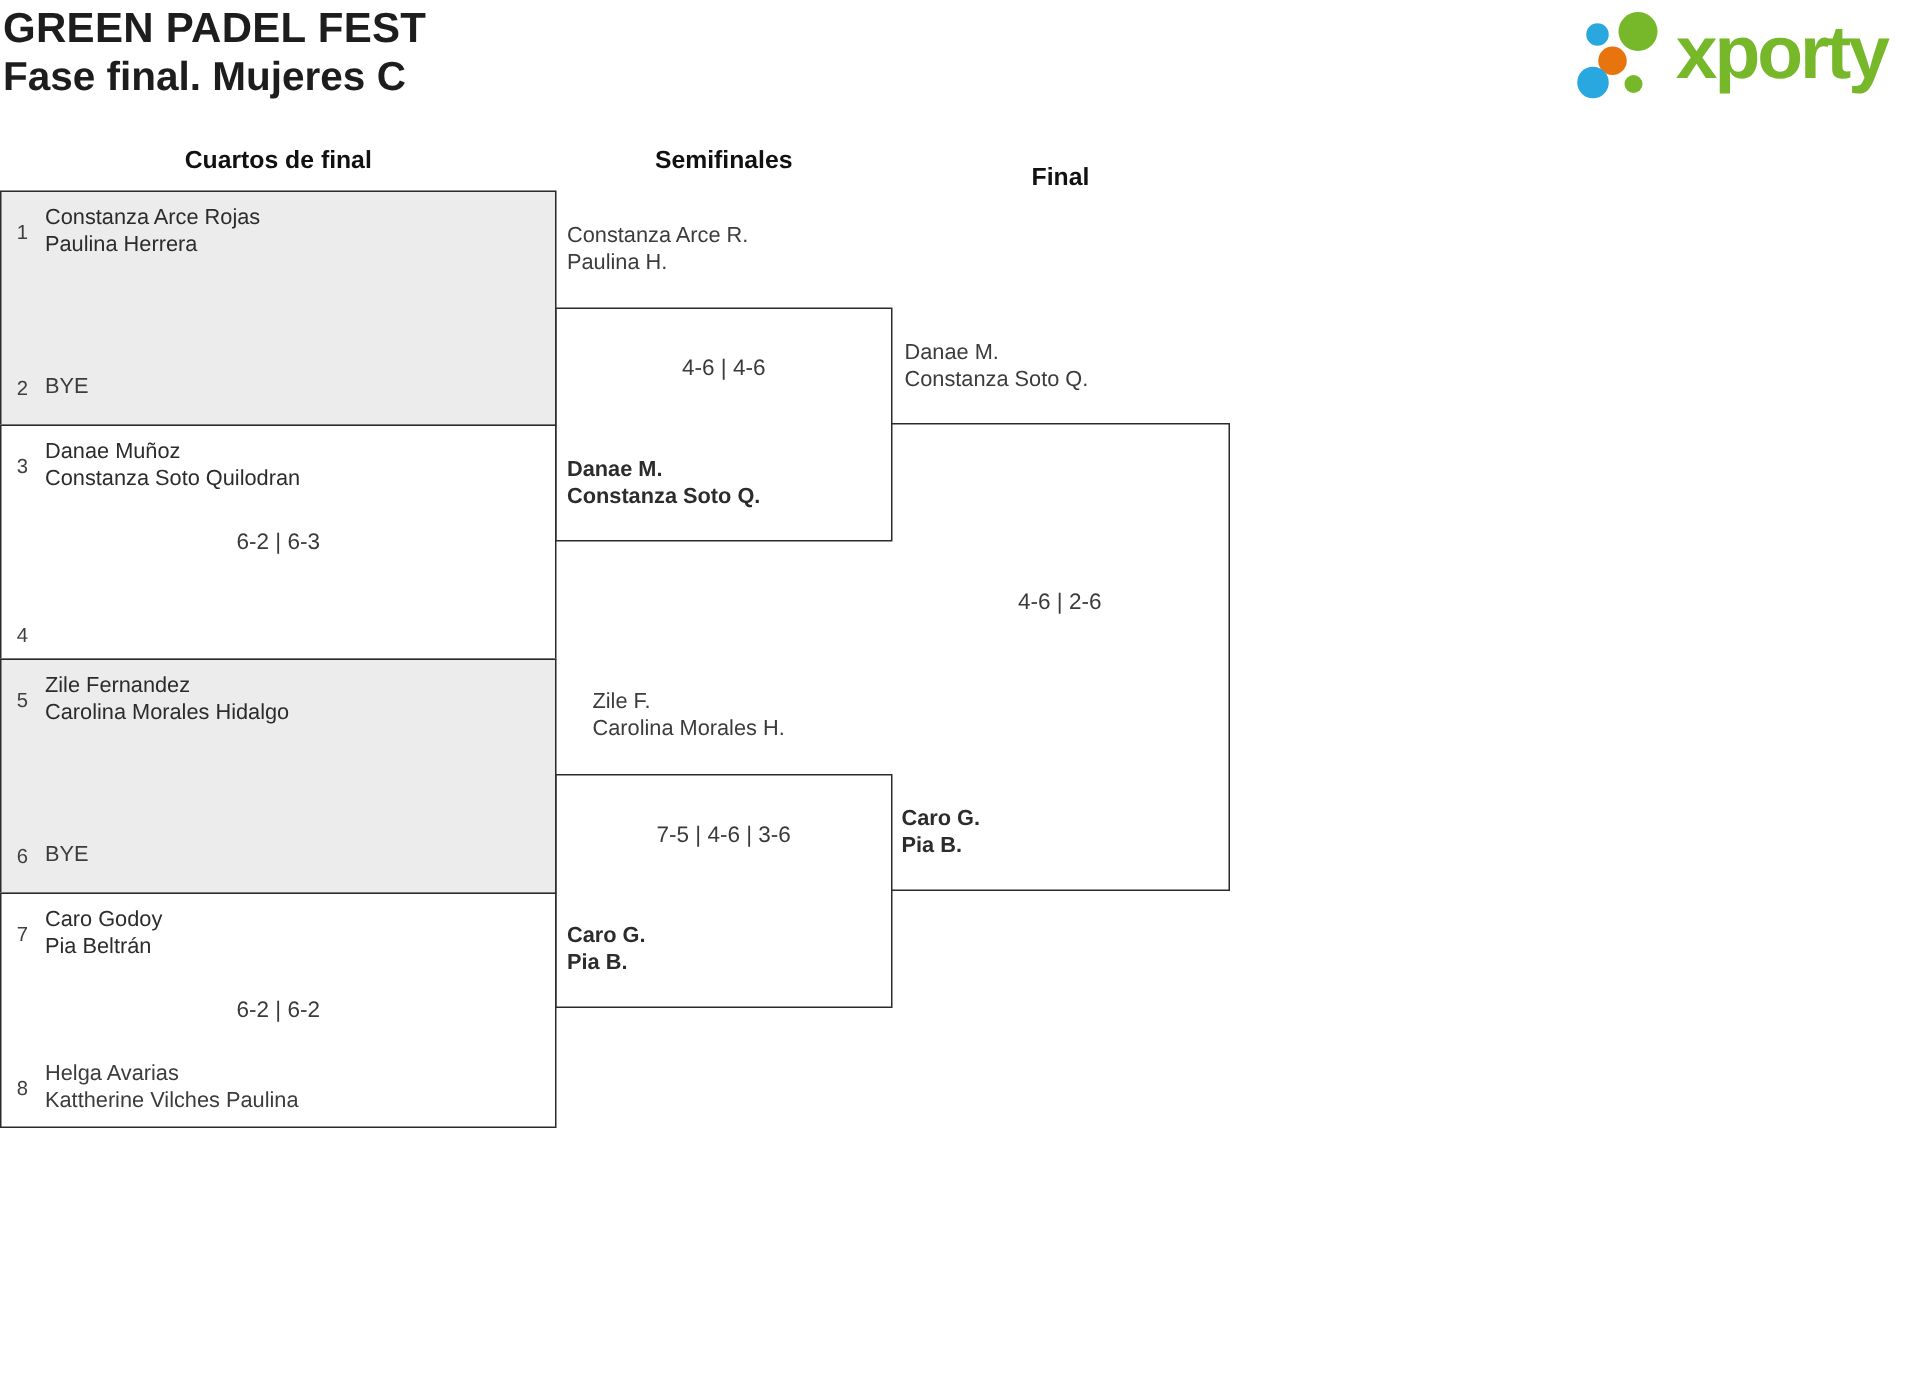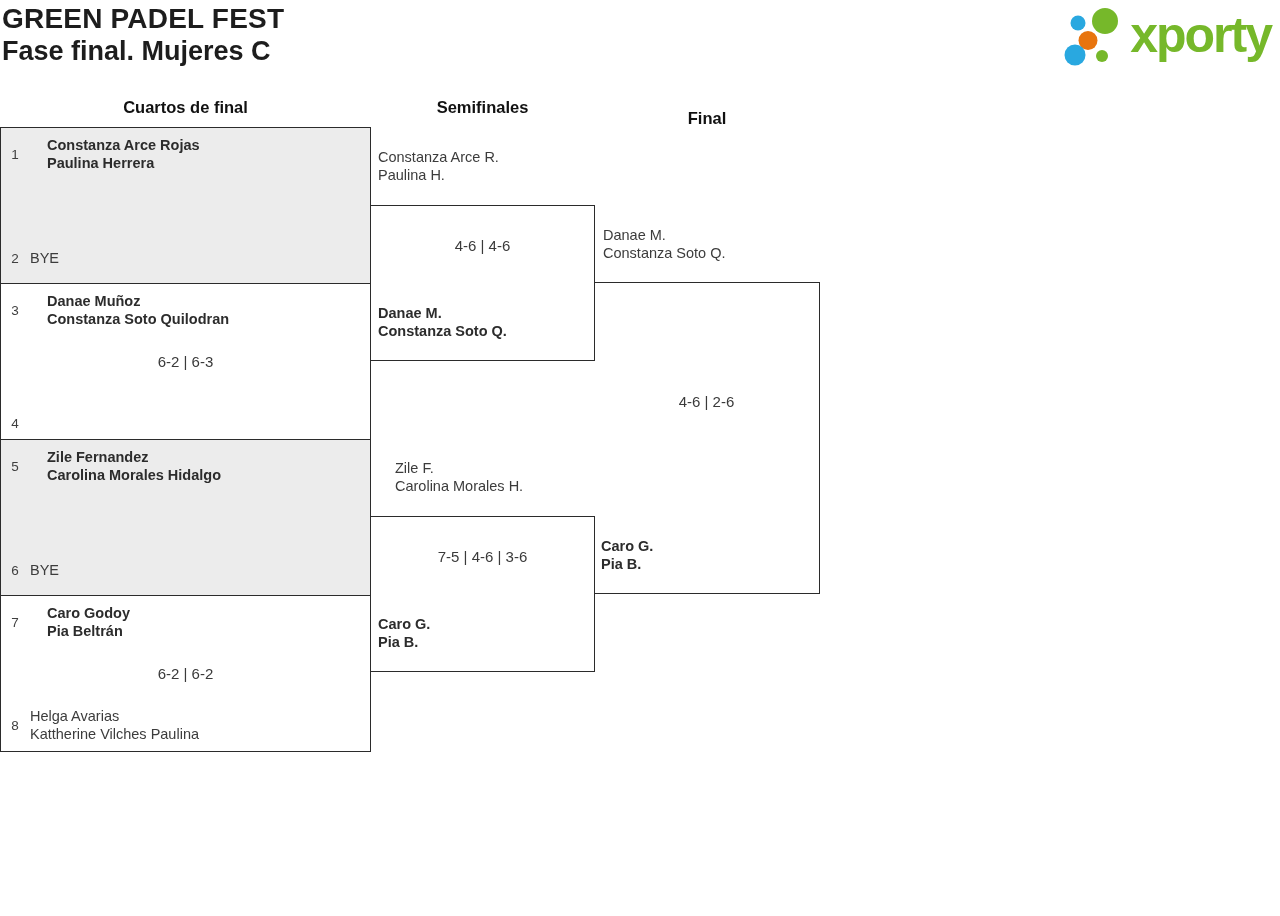--- a/index.html
+++ b/index.html
@@ -18,21 +18,21 @@
     font-size: 28px; font-weight: 700; color: #1d1d1d;
     line-height: 33px; letter-spacing: 0.2px;
   }
   .page-subtitle {
     font-size: 27px; font-weight: 700; color: #1d1d1d;
     line-height: 33px;
   }
 
   
   .logo {
-    position: absolute; top: 2px; right: 9px;
+    position: absolute; top: 2px; right: 22px;
     display: flex; gap: 7px;
     height: 66px; cursor: pointer;
   }
   .logo-text {
     font-size: 50px; font-weight: 800; letter-spacing: -2px;
     color: #76b82a; line-height: 66px;
   }
 
   
   .round-header {
@@ -70,21 +70,21 @@
   
   .team { position: absolute; left: 7px; right: 6px; display: flex; align-items: center; gap: 8px; }
   .team-top { top: 8px; }
   .team-bottom { bottom: 8px; }
   .team-bye { bottom: 16px; }
   .seed {
     width: 14px; flex: 0 0 14px; text-align: center;
     font-size: 13.5px; color: #3f3f3f;
   }
   .names { font-size: 14.5px; line-height: 18px; color: #3c3c3c; }
-  .names.winner { font-weight: 700; color: #2c2c2c; margin-left: 17px; }
+  .names.winner { font-weight: 400; color: #2c2c2c; }
 
   .feeder {
     position: absolute; font-size: 14.5px; line-height: 18px; color: #3c3c3c;
   }
   .feeder-sf1 { left: 378px; top: 148px; }
   .feeder-sf2 { left: 363px; top: 459px; margin-left: 32px; }
   .feeder-final { left: 603px; top: 226px; }
 
   .box-team {
     position: absolute; left: 7px; bottom: 20px;

